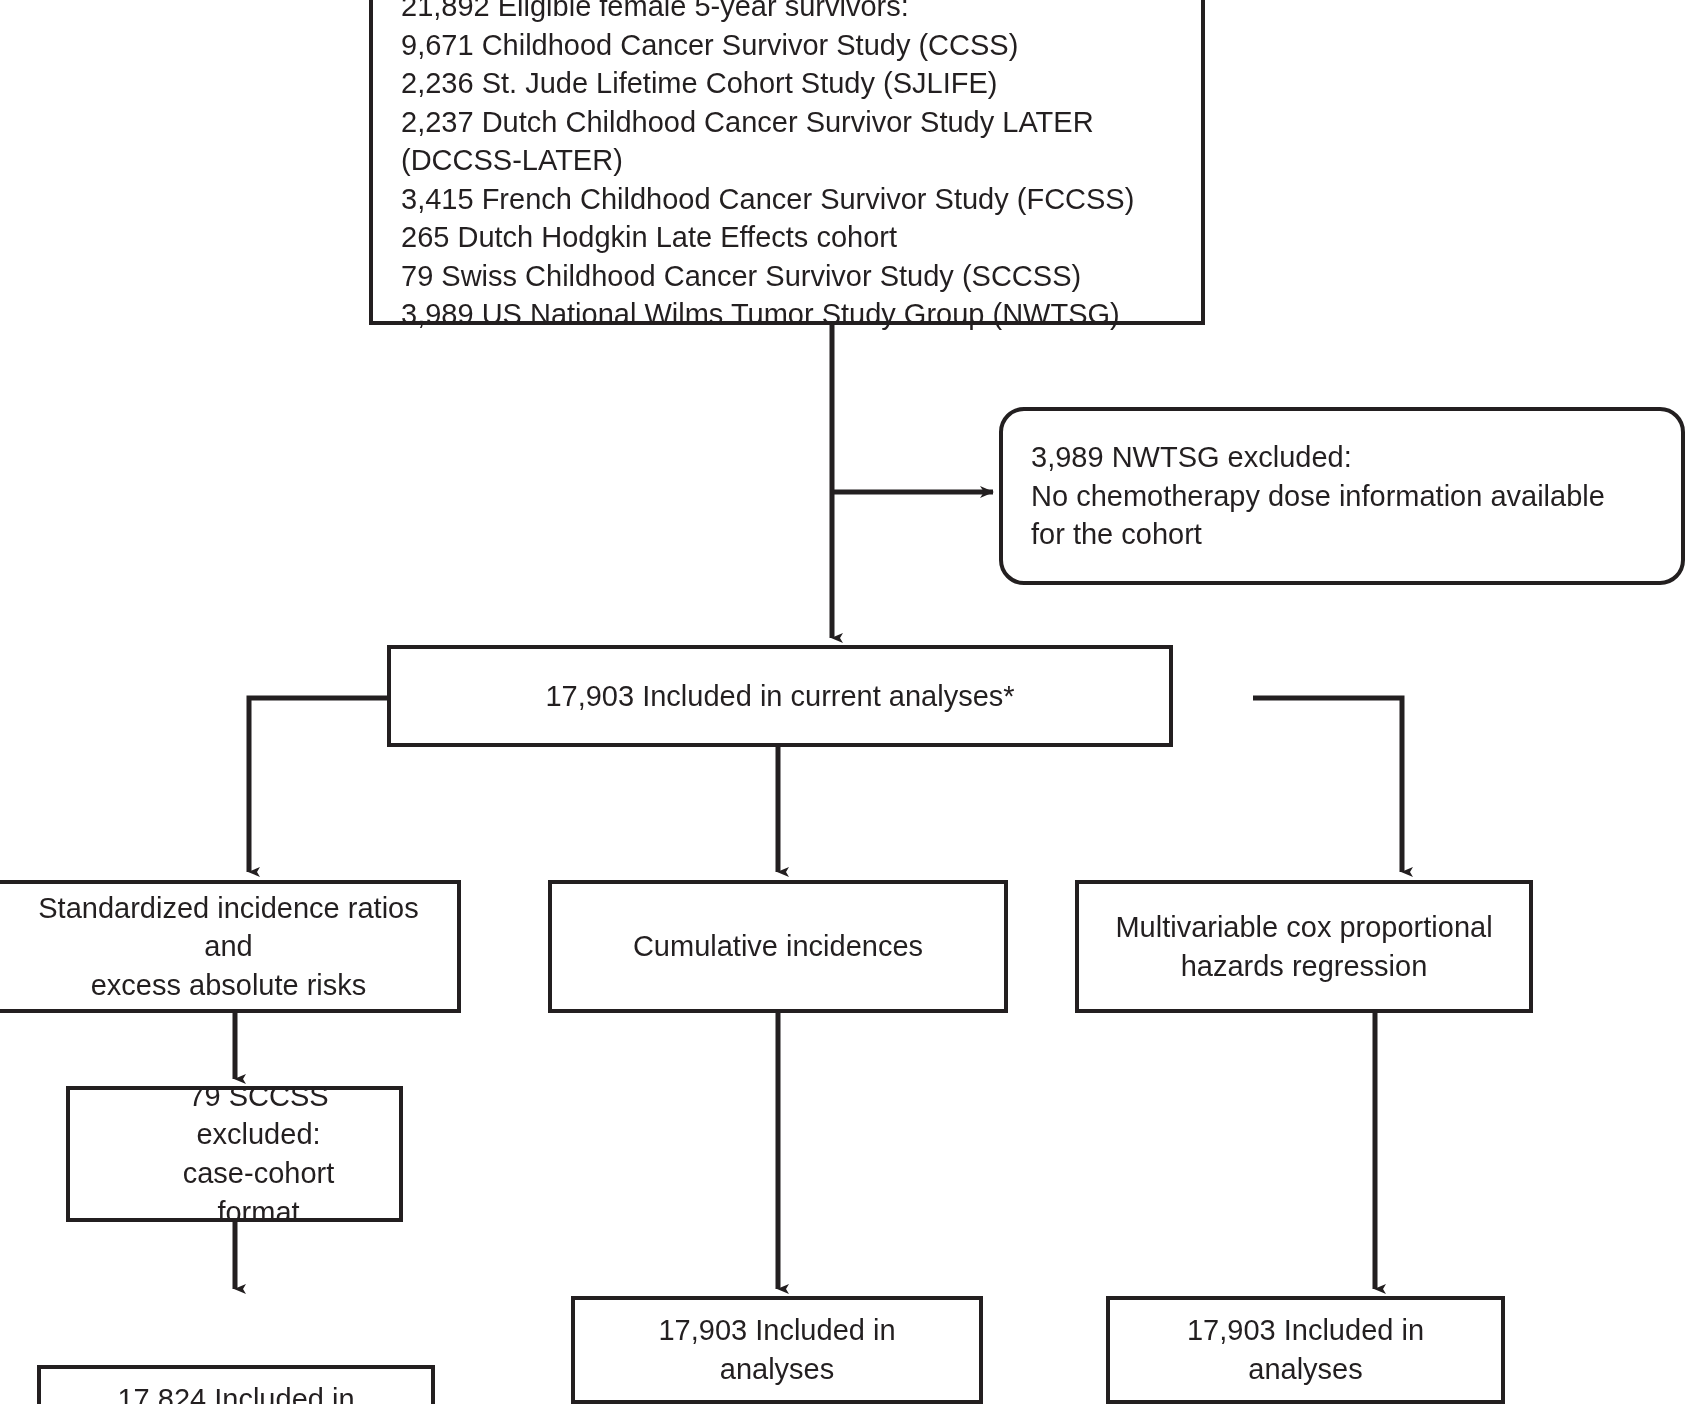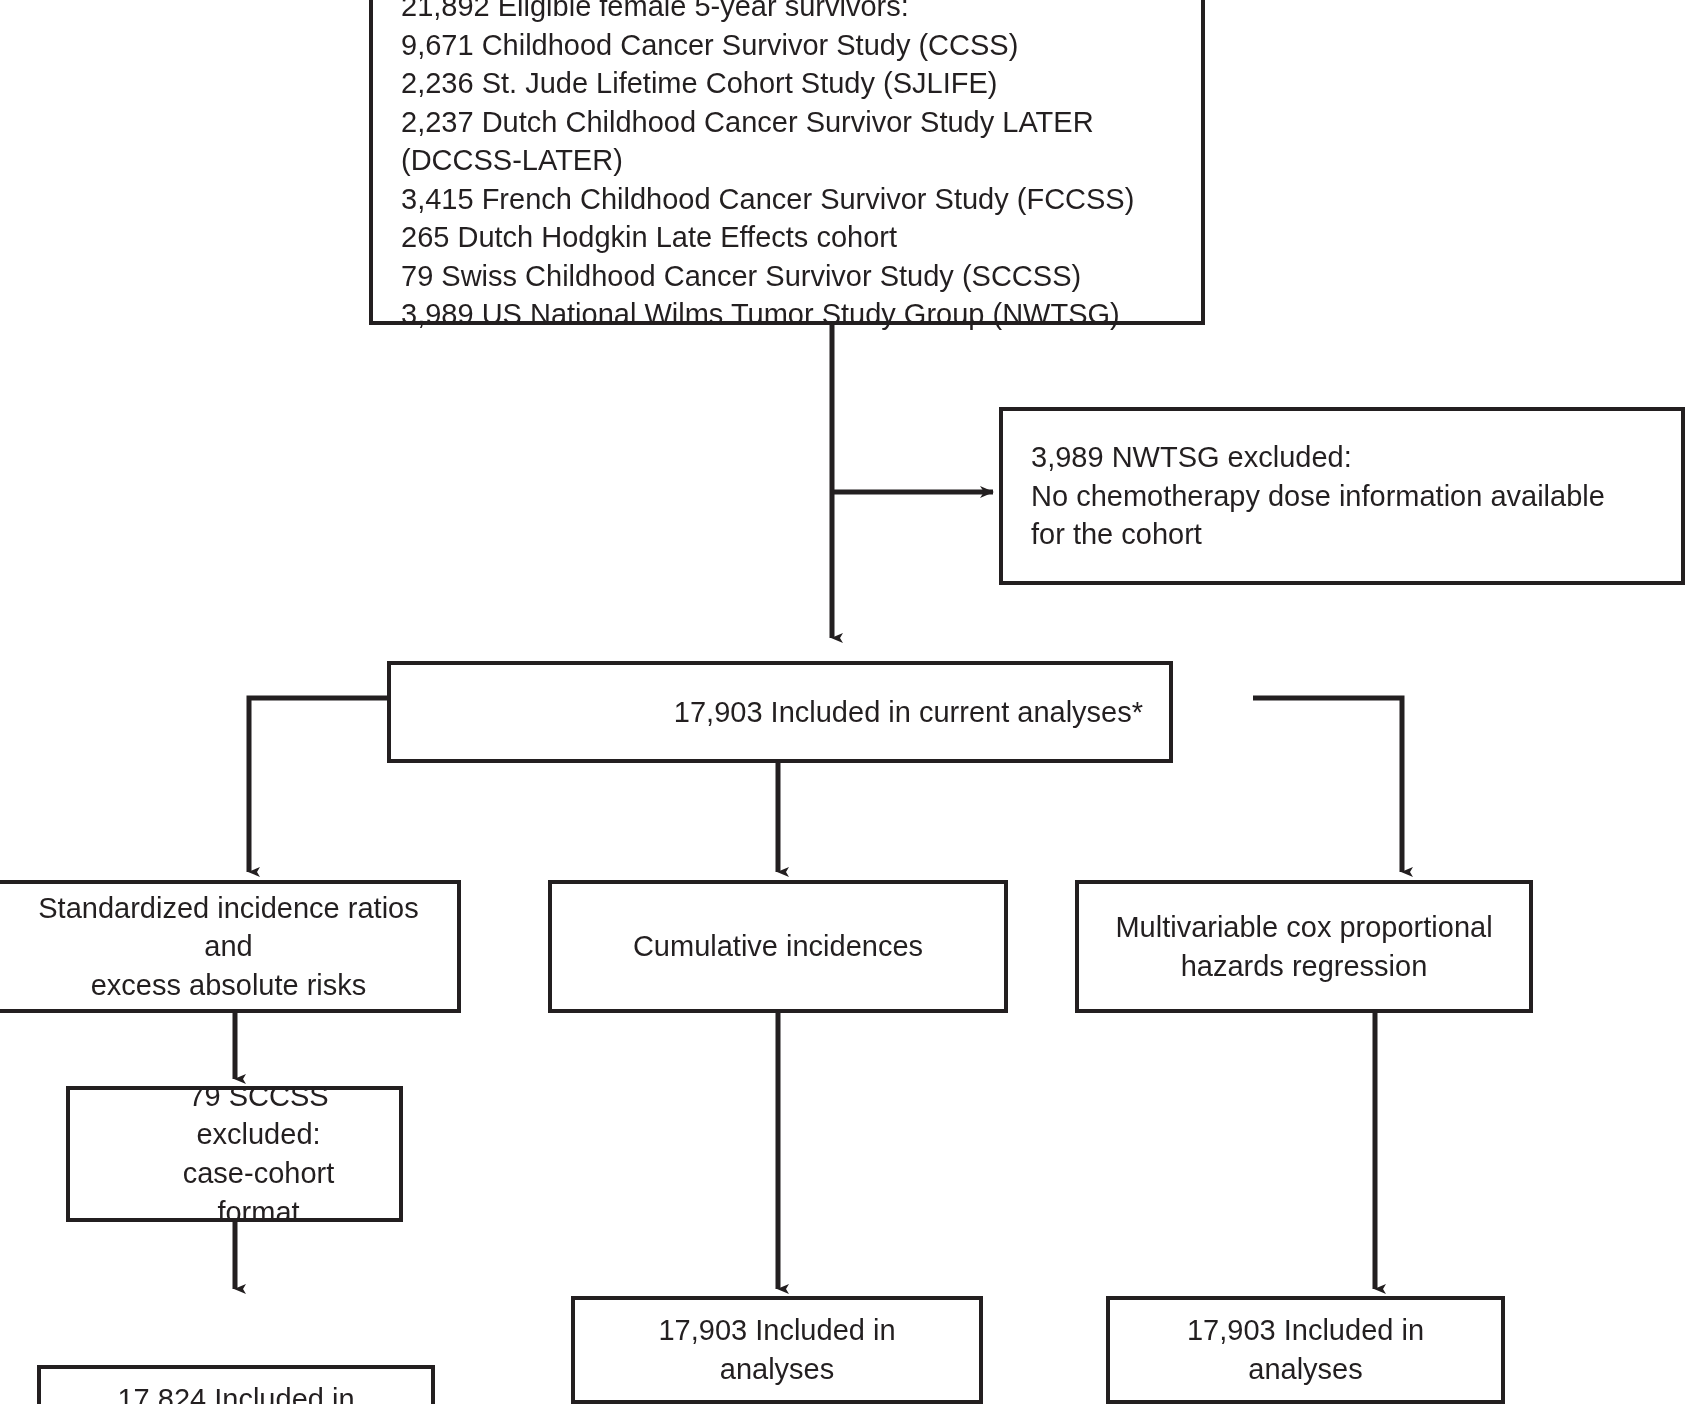--- a/index.html
+++ b/index.html
@@ -92,27 +92,27 @@
     <div class="inner multiline-list">21,892 Eligible female 5-year survivors:
 9,671 Childhood Cancer Survivor Study (CCSS)
 2,236 St. Jude Lifetime Cohort Study (SJLIFE)
 2,237 Dutch Childhood Cancer Survivor Study LATER (DCCSS-LATER)
 3,415 French Childhood Cancer Survivor Study (FCCSS)
 265 Dutch Hodgkin Late Effects cohort
 79 Swiss Childhood Cancer Survivor Study (SCCSS)
 3,989 US National Wilms Tumor Study Group (NWTSG)</div>
   </div>
 
-  <div class="box leftalign" style="left:999px; top:407px; width:686px; height:178px;">
+  <div class="box leftalign" style="left:999px; top:407px; width:686px; height:178px;border-radius:25px;">
     <div class="inner multiline-list">3,989 NWTSG excluded:
 No chemotherapy dose information available
 for the cohort</div>
   </div>
 
-  <div class="box center" style="left:387px; top:661px; width:786px; height:102px;text-align:right;">
+  <div class="box center" style="left:387px; top:645px; width:786px; height:102px;">
     <div class="inner">17,903 Included in current analyses*</div>
   </div>
 
   <div class="box center" style="left:-4px; top:880px; width:465px; height:133px;">
     <div class="inner multiline-list">Standardized incidence ratios and
 excess absolute risks</div>
   </div>
 
   <div class="box center" style="left:1075px; top:880px; width:458px; height:133px;">
     <div class="inner multiline-list">Multivariable cox proportional

